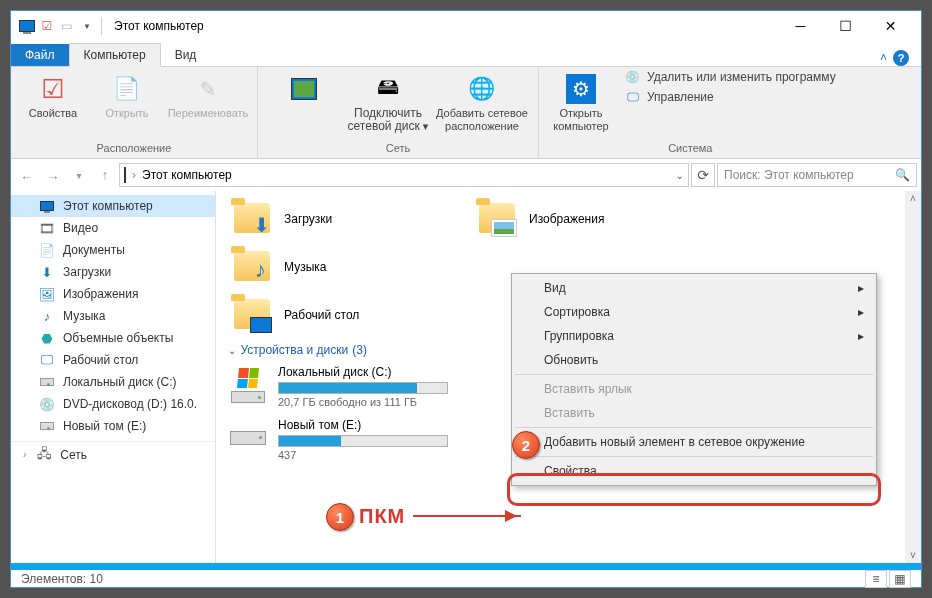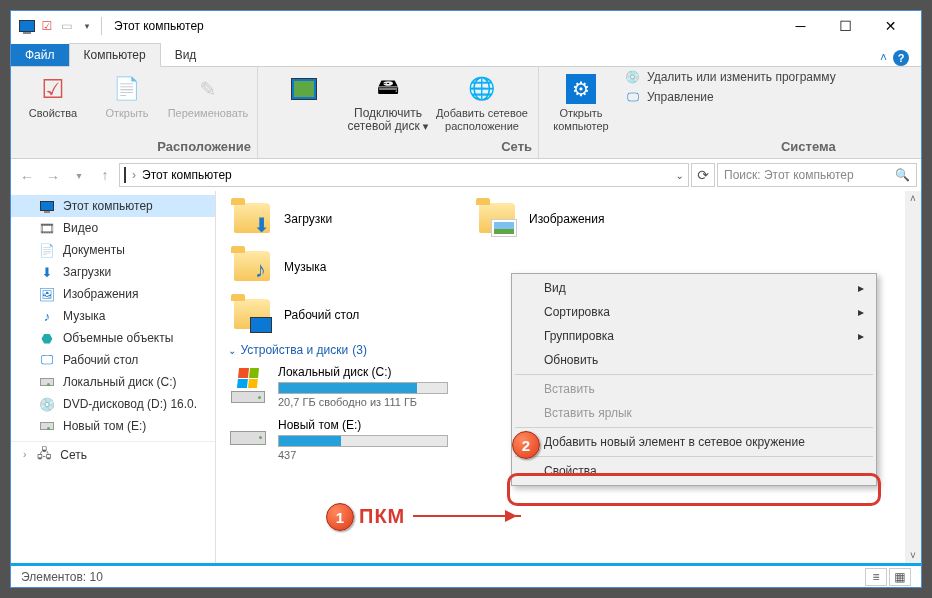--- a/index.html
+++ b/index.html
@@ -17,21 +17,21 @@
 .tab { padding: 4px 14px; font-size: 12px; color: #333; cursor: default; }
 .tab.file { background: #1979ca; color: #fff; }
 .tab.active { border: 1px solid #d0d0d0; border-bottom: 1px solid #f0f0f0; background: #f0f0f0; margin-bottom: -1px; }
 .tabs .spacer { flex: 1; }
 .tabs .helpctl { display: flex; align-items: center; gap: 6px; padding-right: 4px; }
 .help-chevron { color: #1979ca; font-size: 12px; }
 .help-q { width: 16px; height: 16px; border-radius: 50%; background: #1979ca; color: #fff; display: flex; align-items: center; justify-content: center; font-size: 11px; font-weight: bold; }
 .ribbon { height: 92px; background: #f0f0f0; display: flex; border-bottom: 1px solid #d0d0d0; }
 .rgroup { display: flex; flex-direction: column; border-right: 1px solid #d8d8d8; padding: 2px 6px; }
 .rgroup .items { flex: 1; display: flex; align-items: flex-start; gap: 2px; }
-.rgroup .lbl { text-align: right; font-size: 13px; color: #666; padding-bottom: 2px; font-weight: bold; }
+.rgroup .lbl { text-align: center; font-size: 11px; color: #666; padding-bottom: 2px; }
 .ritem { display: flex; flex-direction: column; align-items: center; width: 72px; padding-top: 4px; text-align: center; }
 .ritem .ic { width: 32px; height: 32px; display: flex; align-items: center; justify-content: center; margin-bottom: 2px; }
 .ritem .t { font-size: 11px; line-height: 13px; color: #444; }
 .ritem.disabled .t { color: #aaa; }
 .rsystemlist { display: flex; flex-direction: column; justify-content: center; margin-left: 6px; gap: 4px; }
 .rsystemlist .row { display: flex; align-items: center; gap: 6px; font-size: 11px; color: #444; }
 .rsystemlist .row .sic { width: 16px; height: 16px; display: flex; align-items: center; justify-content: center; }
 .navbar { height: 32px; display: flex; align-items: center; padding: 2px 4px; gap: 2px; }
 .navbtn { width: 24px; height: 24px; display: flex; align-items: center; justify-content: center; color: #999; font-size: 14px; }
 .addrbar { flex: 1; height: 24px; border: 1px solid #ccc; display: flex; align-items: center; padding: 0 4px; gap: 6px; font-size: 12px; }
@@ -76,21 +76,21 @@
 .ctxmenu .mi .sc { position: absolute; right: 14px; font-size: 12px; }
 .ctxmenu .sep { height: 1px; background: #d0d0d0; margin: 2px 1px; }
 .hl { position: absolute; border: 3px solid #d93a2f; border-radius: 10px; pointer-events: none; }
 .hl1 { left: 496px; top: 462px; width: 374px; height: 33px; }
 .badge { position: absolute; width: 28px; height: 28px; border-radius: 50%; display: flex; align-items: center; justify-content: center; color: #fff; font-weight: bold; font-size: 15px; background: radial-gradient(circle at 35% 30%, #ff8a5c, #e03a1c); box-shadow: 1px 1px 2px rgba(0,0,0,0.4); border: 1px solid #a52a12; }
 .badge1 { left: 315px; top: 492px; }
 .badge2 { left: 501px; top: 420px; }
 .pkm { position: absolute; left: 348px; top: 494px; font-size: 20px; font-weight: bold; color: #d93a2f; letter-spacing: 1px; }
 .arrow { position: absolute; left: 402px; top: 504px; width: 108px; height: 2px; background: #d93a2f; }
 .arrow::after { content: ''; position: absolute; right: -2px; top: -5px; border: 6px solid transparent; border-left: 12px solid #d93a2f; }
-.status { height: 24px; border-top: 3px solid #0ea5e9; display: flex; align-items: center; padding: 0 10px; font-size: 11px; color: #555; }
+.status { height: 24px; border-top: 7px solid #0ea5e9; display: flex; align-items: center; padding: 0 10px; font-size: 11px; color: #555; }
 .status .spacer { flex: 1; }
 .status .viewbtns { display: flex; gap: 2px; }
 .status .vb { width: 22px; height: 18px; border: 1px solid #ccc; display: flex; align-items: center; justify-content: center; font-size: 12px; color: #555; }
 .pc-icon { width: 16px; height: 12px; background: #0a78d4; border: 1px solid #333; position: relative; }
 .pc-icon::after { content: ''; position: absolute; left: 3px; right: 3px; bottom: -3px; height: 2px; background: #888; }
 .drive-box { width: 34px; height: 12px; background: #ddd; border: 1px solid #999; position: relative; }
 .drive-box::after { content:''; position:absolute; right:3px; top:4px; width:3px; height:3px; background:#6a6; border-radius:50%; }
 .win-flag { width: 20px; height: 20px; display: grid; grid-template: 1fr 1fr / 1fr 1fr; gap: 1px; transform: skewX(-6deg); }
 .win-flag span:nth-child(1){background:#f25022}.win-flag span:nth-child(2){background:#7fba00}.win-flag span:nth-child(3){background:#00a4ef}.win-flag span:nth-child(4){background:#ffb900}
 </style>
@@ -370,24 +370,24 @@
       </div>
     <div class="mi">
         <span>Группировка</span>
         <span class="sub">▸</span>
       </div>
     <div class="mi">
         <span>Обновить</span>
       </div>
     <div class="sep"></div>
     <div class="mi disabled">
+        <span>Вставить ярлык</span>
+      </div>
+    <div class="mi disabled">
         <span>Вставить</span>
-      </div>
-    <div class="mi disabled">
-        <span>Вставить ярлык</span>
       </div>
     <div class="sep"></div>
     <div class="mi">
         <span>Добавить новый элемент в сетевое окружение</span>
       </div>
     <div class="sep"></div>
     <div class="mi">
         <span>Свойства</span>
       </div>
   </div>

